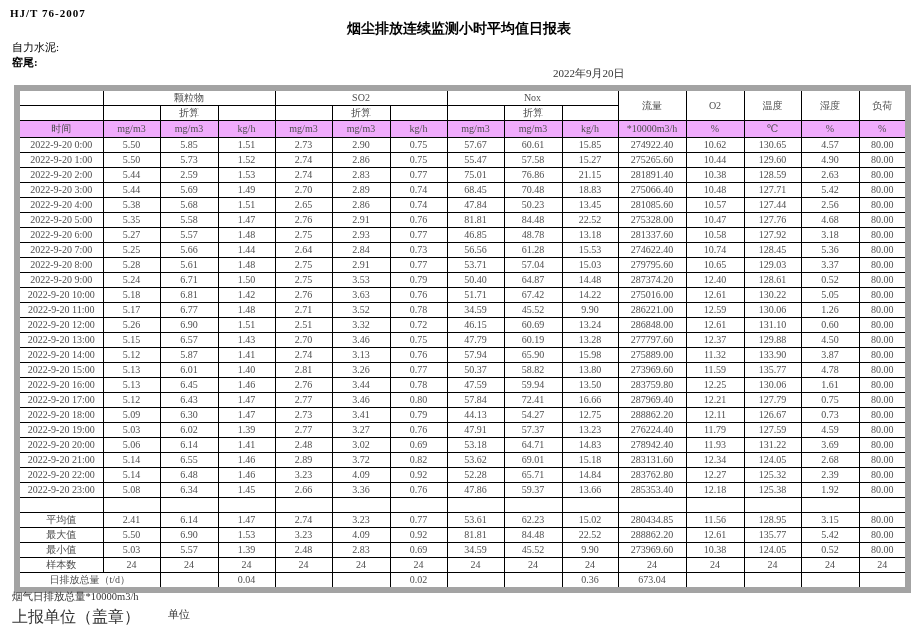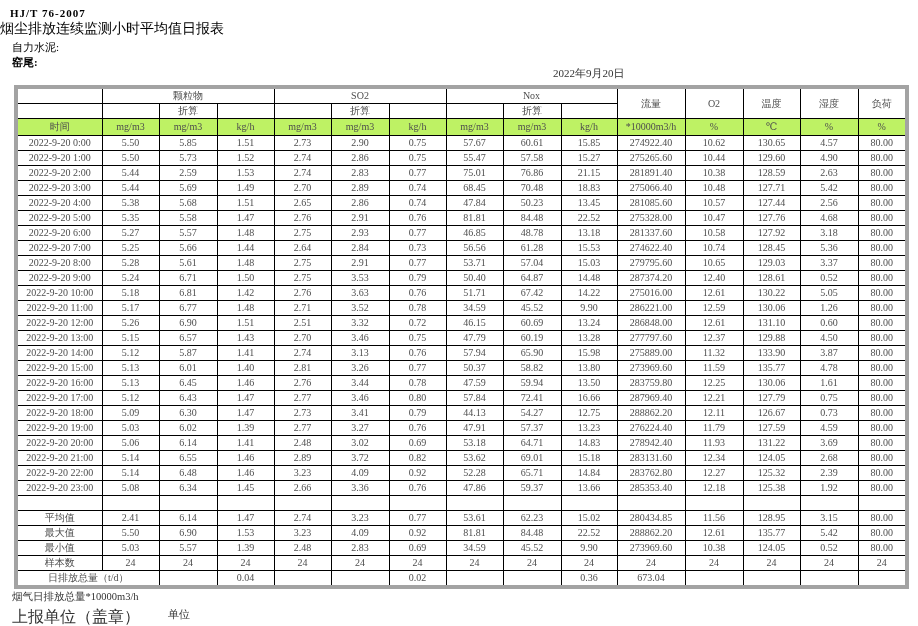--- a/index.html
+++ b/index.html
@@ -2,37 +2,37 @@
 <html><head>
 <meta charset="utf-8">
 <style>
   html,body { margin:0; padding:0; }
   body {
     width:918px; height:626px; position:relative; background:#ffffff;
     font-family:"Liberation Serif","DejaVu Serif",serif; color:#000;
     overflow:hidden;
   }
   .std-code { position:absolute; left:10px; top:7px; font-size:11px; font-weight:bold; letter-spacing:1px; }
-  .doc-title { position:absolute; left:0; top:20px; width:100%; font-size:14px; font-weight:normal; }
+  .doc-title { position:absolute; left:0; top:20px; width:100%; text-align:center; font-size:14px; font-weight:bold; }
   .company { position:absolute; left:12px; top:40px; font-size:11px; font-weight:normal; }
   .kiln { position:absolute; left:12px; top:55px; font-size:11px; font-weight:bold; }
   .report-date { position:absolute; left:553px; top:66px; font-size:11px; color:#333; }
 
   table.report {
     position:absolute; left:14px; top:85px;
     border-collapse:collapse; table-layout:fixed;
-    border:4px solid #a3a3a3;
+    border:6px solid #a3a3a3;
   }
   table.report td {
     border:1px solid #000; padding:0; height:14px; line-height:14px;
     font-size:10px; text-align:center; color:#4d4d4d;
     white-space:nowrap; overflow:hidden;
   }
   thead td { color:#333; font-size:10.5px; }
-  tr.units-row td { background:#bef264; height:16px; line-height:16px; font-size:10px; }
+  tr.units-row td { background:#f0abfc; height:16px; line-height:16px; font-size:10px; }
   tbody.summary-body td { color:#4d4d4d; }
   td.label-left { text-align:left; padding-left:2px; color:#333; font-size:10.5px;margin-left:47px; }
   tbody tr td:first-child { font-size:10px; }
   .footer-line1 { position:absolute; left:12px; top:590px; font-size:10.5px; color:#333; }
   .footer-line2 { position:absolute; left:12px; top:607px; font-size:16px; color:#333; }
   .footer-unit { position:absolute; left:168px; top:607px; font-size:11px; color:#333; }
 </style>
 </head>
 <body>
 

